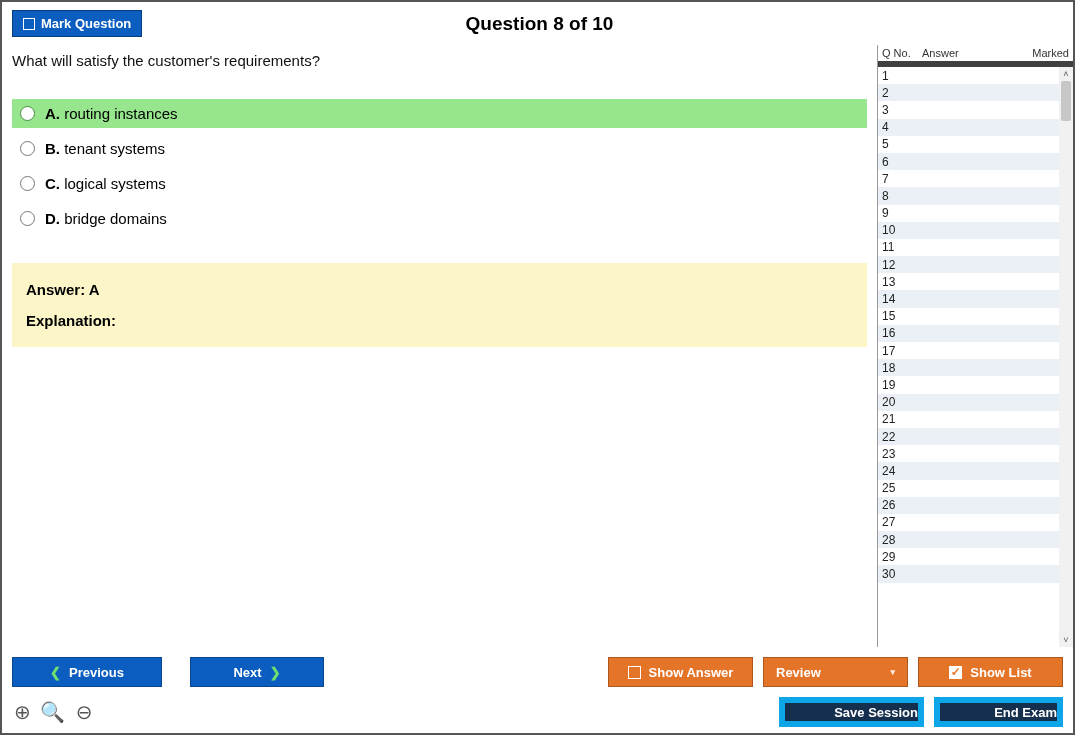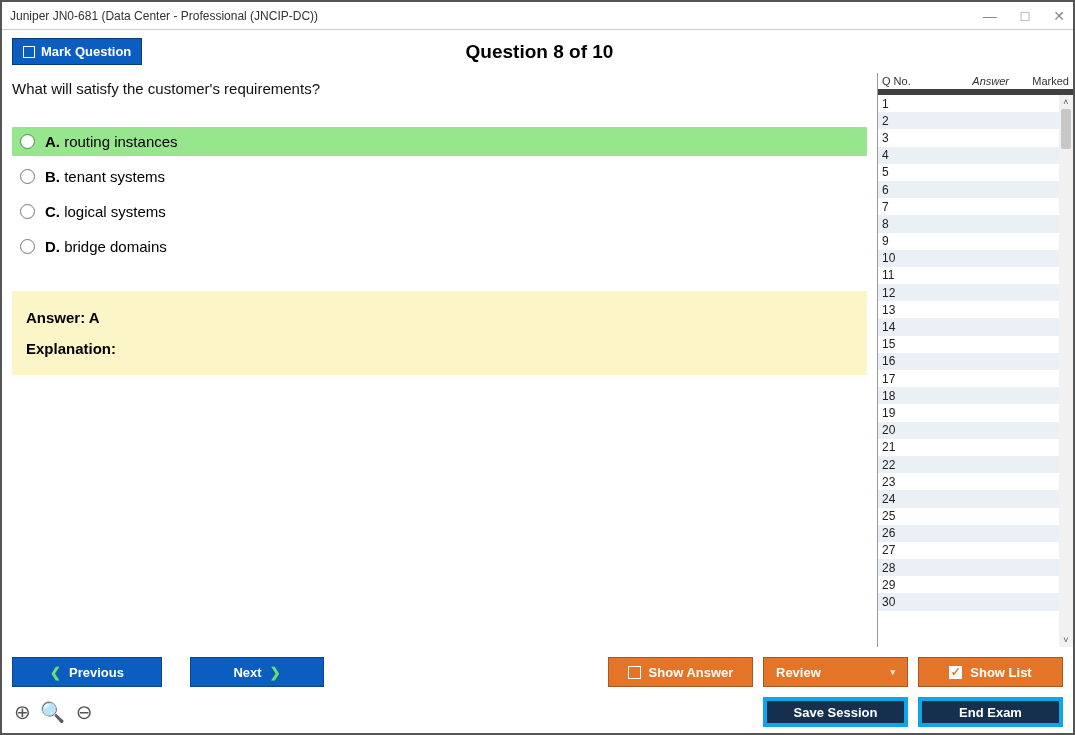--- a/index.html
+++ b/index.html
@@ -118,21 +118,21 @@
     font-size: 12px;
   }
   .side-header {
     display: flex;
     padding: 2px 4px;
     border-bottom: 6px solid #404040;
     font-size: 11px;
     color: #333;
   }
   .side-header .col-qno { width: 40px; }
-  .side-header .col-ans { flex: 1; text-align: right; font-style: italic; }
+  .side-header .col-ans { flex: 1; text-align: left; }
   .side-header .col-mark { width: 60px; text-align: right; }
   .side-body {
     flex: 1;
     position: relative;
     overflow: hidden;
   }
   .side-rows-wrap {
     position: absolute;
     left: 0; right: 14px; top: 0; bottom: 0;
     overflow: hidden;
@@ -190,50 +190,42 @@
     font-size: 13px;
     display: flex;
     align-items: center;
     justify-content: center;
     gap: 8px;
     cursor: pointer;
     border: 1px solid rgba(0,0,0,.25);
   }
   .btn-blue { background: #0b5ec0; }
   .btn-orange { background: #e47428; }
-  .btn-dark { background: #14304e; border: 4px solid #0ea5e9; }
+  .btn-dark { background: #14304e; border: 6px solid #0ea5e9; justify-content: flex-end; }
   .prev-btn { width: 150px; }
   .next-btn { width: 134px; margin-left: 18px; }
   .showans-btn { width: 145px; }
   .review-btn { width: 145px; justify-content: space-between; padding: 0 12px 0 12px; }
   .showlist-btn { width: 145px; }
   .savesess-btn { width: 145px; }
-  .endexam-btn { width: 145px; }
+  .endexam-btn { width: 129px; }
   .spacer { flex: 1; }
   .chev { font-size: 13px; font-weight: bold; }
   .chev.green { color: #6fe06f; }
   .chev.small { font-size: 9px; color:#fff; opacity:.85; }
   .checkbox { width:13px; height:13px; border:1.5px solid #fff; background:#fff; color:#e47428; font-size:12px; line-height:11px; text-align:center; font-weight:bold; }
   .checkbox.empty { background:transparent; }
   .zoom-row { display:flex; gap:10px; color:#555; font-size:20px; padding:0 2px; }
   .zoom-row span { cursor:pointer; }
 </style>
 </head>
 <body>
 
 <div class="window">
 
-  <div class="titlebar">
-    <span>Juniper JN0-681 (Data Center - Professional (JNCIP-DC))</span>
-    <div class="titlebar-right">
-      <span>—</span>
-      <span>□</span>
-      <span>✕</span>
-    </div>
-  </div>
 
   <div class="header-row">
     <button class="mark-btn">
       <span class="box"></span>
       <span>Mark Question</span>
     </button>
     <div class="qheader">Question 8 of 10</div>
   </div>
 
   <div class="body-row">

